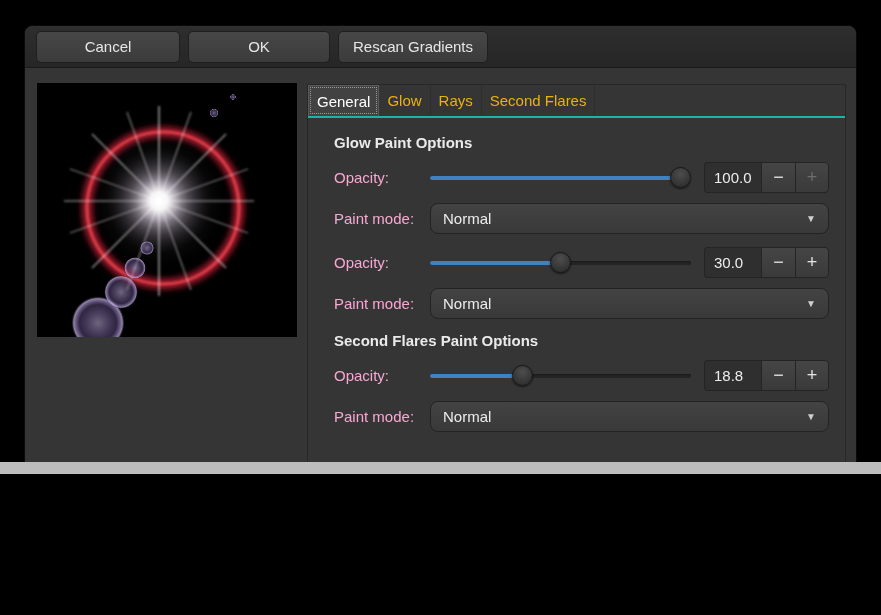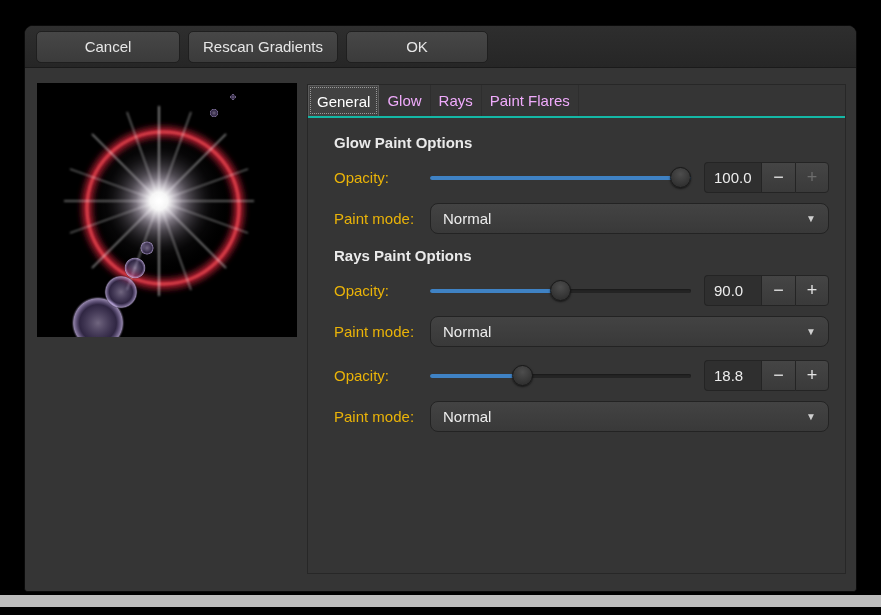--- a/index.html
+++ b/index.html
@@ -1,17 +1,17 @@
 <!DOCTYPE html>
 <html><head>
 <meta charset="utf-8">
 <style>
   * { margin:0; padding:0; box-sizing:border-box; }
   body { background:#000; font-family:"Liberation Sans", sans-serif; }
-  .screen { position:relative; width:881px; height:607px; background:#000; overflow:hidden; }
+  .screen { position:relative; width:881px; height:474px; background:#000; overflow:hidden; }
 
   .dialog {
     position:absolute; left:24px; top:25px; width:833px; height:567px;
     background:#353535; border:1px solid #0a0a0a;
     border-radius:9px 9px 4px 4px; overflow:hidden;
   }
 
   
   .headerbar {
     height:42px; background:linear-gradient(#2e2e2e,#262626);
@@ -38,35 +38,35 @@
   }
   .panel {
     position:absolute; left:282px; top:16px; width:539px; height:490px;
     border:1px solid #272727; background:#353535;
   }
 
   
   .tabs { display:flex; height:33px; border-bottom:2px solid #14b8a6; align-items:stretch; }
   .tab {
     display:flex; align-items:center; padding:0 8px;
-    color:#f0abfc; font-size:15px; border-right:1px solid #2e2e2e;
+    color:#eab308; font-size:15px; border-right:1px solid #2e2e2e;
   }
   .tab.active {
     background:#424242; color:#ffffff;
     border:1px solid #5c5c5c; border-bottom:none;
     outline:1px dotted #9a9a9a; outline-offset:-3px;
   }
 
   .panel-body { padding:8px 16px 8px 26px; }
 
   .section { margin-bottom:13px; }
   .section-title { color:#eaeaea; font-weight:bold; font-size:15px; margin:8px 0 11px 0; }
 
   .row { display:grid; grid-template-columns:96px 1fr; align-items:center; margin-bottom:10px; min-height:31px; }
-  .row-label { color:#eab308; font-size:15px; }
+  .row-label { color:#f9a8d4; font-size:15px; }
 
   .opacity-controls { display:flex; align-items:center; gap:13px; }
 
   
   .slider { position:relative; flex:1; height:22px; }
   .slider-track {
     position:absolute; left:0; right:0; top:9px; height:4px;
     background:#242424; border-radius:2px; box-shadow:inset 0 1px 1px #1b1b1b;
   }
   .slider-fill {
@@ -111,22 +111,22 @@
   }
 </style>
 </head>
 <body>
 
 <div class="screen">
   <div class="dialog">
 
     <div class="headerbar">
       <button class="hbtn cancel">Cancel</button>
+      <button class="hbtn ok">OK</button>
       <button class="hbtn rescan">Rescan Gradients</button>
-      <button class="hbtn ok">OK</button>
     </div>
 
     <div class="content">
 
       <div class="preview">
         <svg width="260" height="254" viewBox="0 0 260 254">
           <defs>
             <radialGradient id="core" cx="50%" cy="50%" r="50%">
               <stop offset="0%" stop-color="#ffffff"></stop>
               <stop offset="16%" stop-color="#ffffff" stop-opacity="0.92"></stop>
@@ -169,21 +169,21 @@
           <circle cx="196" cy="14" r="3" fill="url(#pb)"></circle>
         </svg>
       </div>
 
       <div class="panel">
 
         <div class="tabs">
           <div class="tab active">General</div>
           <div class="tab">Glow</div>
           <div class="tab">Rays</div>
-          <div class="tab">Paint Flares</div>
+          <div class="tab">Second Flares</div>
         </div>
 
         <div class="panel-body">
 
           <div class="section">
             <div class="section-title">Glow Paint Options</div>
             <div class="row">
               <span class="row-label">Opacity:</span>
               <div class="opacity-controls">
                 <div class="slider" style="--pct: 100%;">
@@ -205,50 +205,50 @@
             <div class="row">
               <span class="row-label">Paint mode:</span>
               <div class="dropdown">
                 <span>Normal</span>
                 <span class="dd-arrow">▼</span>
               </div>
             </div>
           </div>
 
           <div class="section">
-            <div class="section-title">Rays Paint Options</div>
             <div class="row">
               <span class="row-label">Opacity:</span>
               <div class="opacity-controls">
                 <div class="slider" style="--pct: 50%;">
                   <div class="slider-track"></div>
                   <div class="slider-fill"></div>
                   <div class="slider-handle"></div>
                 </div>
                 <div class="spin-group">
-                  <div class="spin-value">90.0</div>
+                  <div class="spin-value">30.0</div>
                   <button class="spin-btn minus">
                       <span>−</span>
                     </button>
                   <button class="spin-btn plus">
                       <span>+</span>
                     </button>
                 </div>
               </div>
             </div>
             <div class="row">
               <span class="row-label">Paint mode:</span>
               <div class="dropdown">
                 <span>Normal</span>
                 <span class="dd-arrow">▼</span>
               </div>
             </div>
           </div>
 
           <div class="section">
+            <div class="section-title">Second Flares Paint Options</div>
             <div class="row">
               <span class="row-label">Opacity:</span>
               <div class="opacity-controls">
                 <div class="slider" style="--pct: 35.5%;">
                   <div class="slider-track"></div>
                   <div class="slider-fill"></div>
                   <div class="slider-handle"></div>
                 </div>
                 <div class="spin-group">
                   <div class="spin-value">18.8</div>

